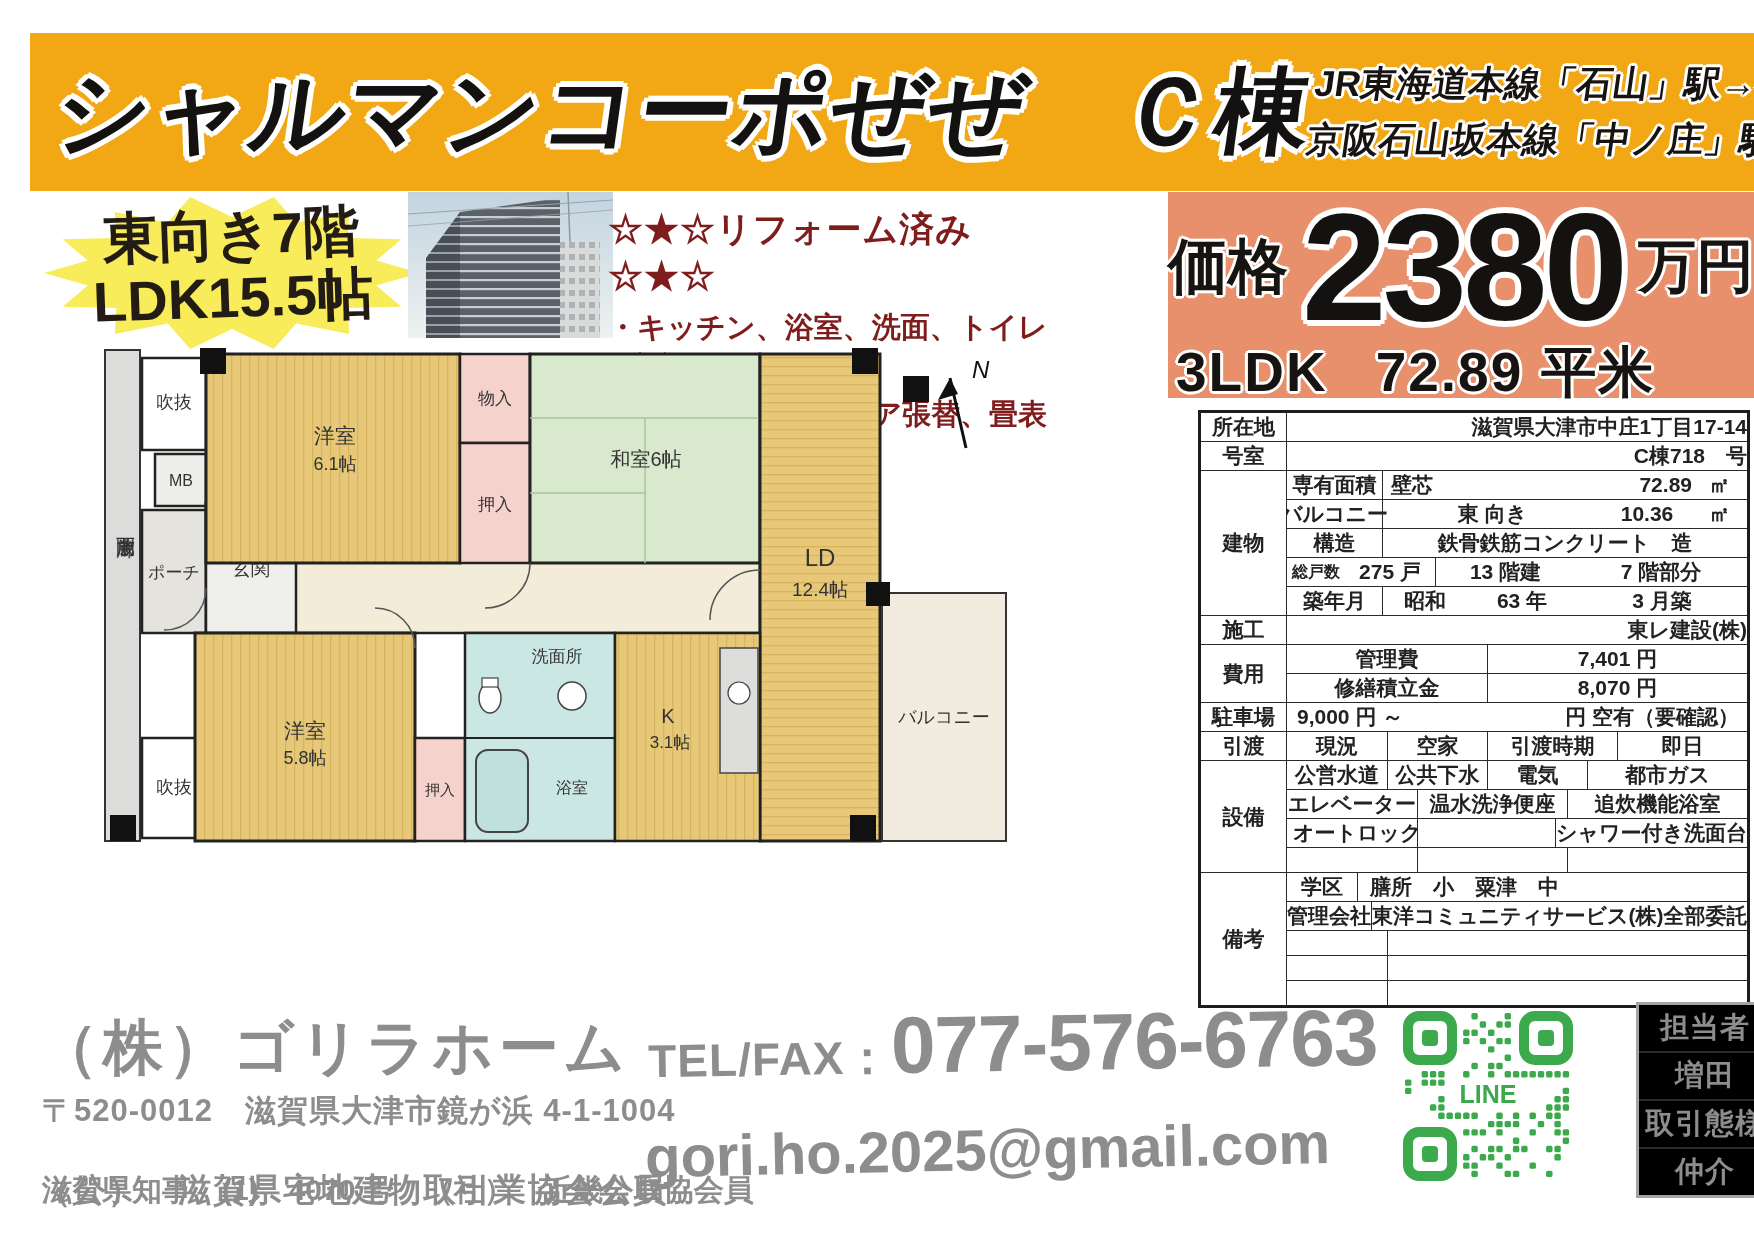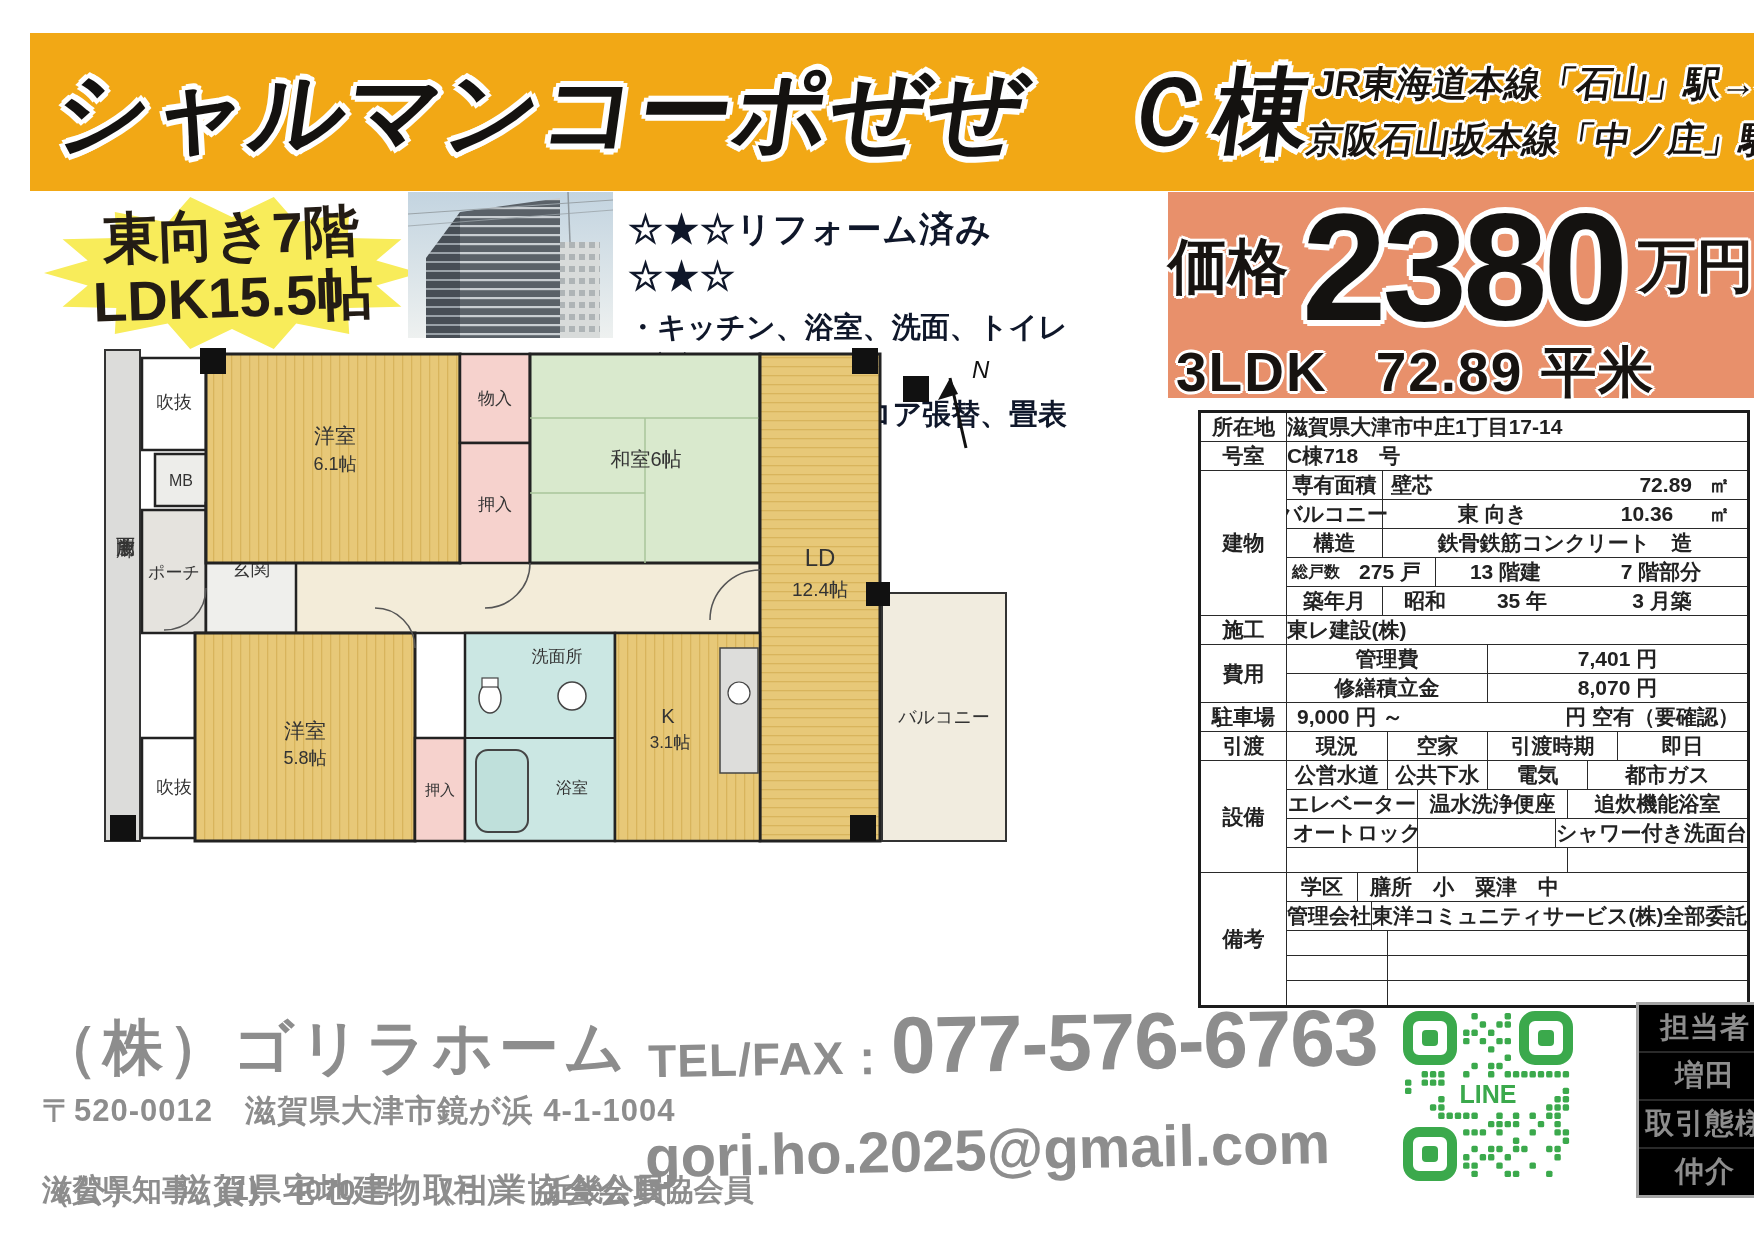--- a/index.html
+++ b/index.html
@@ -24,21 +24,21 @@
            line-height:1.55;transform:skewX(-8deg);white-space:nowrap;}
 
   
   .badge{left:42px;top:194px;width:380px;height:158px;}
   .badge svg{position:absolute;left:0;top:0;}
   .badge-text{position:absolute;left:10px;top:10px;width:360px;text-align:center;
               font-size:56px;font-weight:900;line-height:1.12;transform:rotate(-2deg);
               color:#231c15;}
 
   
-  .reform{left:628px;top:206px;width:460px;font-weight:900;color:#0f172a;}
+  .reform{left:608px;top:206px;width:460px;font-weight:900;color:#7f1d1d;}
   .reform .t{font-size:35px;margin-bottom:8px;letter-spacing:1px;}
   .reform .i{font-size:29px;margin-bottom:7px;letter-spacing:0;}
 
   
   .price{left:1168px;top:192px;width:586px;height:206px;background:#E8906B;}
   .price-row1{position:absolute;left:0;top:0;width:100%;height:150px;display:flex;
               align-items:center;justify-content:space-between;}
   .price-label{font-size:60px;font-weight:900;}
   .price-amount{font-size:152px;font-weight:900;letter-spacing:-4px;line-height:1;margin:0 6px;}
   .price-unit{font-size:58px;font-weight:900;}
@@ -46,21 +46,21 @@
               letter-spacing:2px;white-space:nowrap;}
   .price-row2 .sp{margin-left:48px;}
   .price-row2 .spu{margin-left:18px;}
 
   
   .ptable{left:1198px;top:410px;width:552px;border-collapse:collapse;table-layout:fixed;
           border:3px solid #1d1d1d;background:#fff;font-size:21px;font-weight:700;color:#222;}
   .ptable td{border:1.6px solid #2a2a2a;padding:0;height:28px;vertical-align:middle;
              overflow:hidden;white-space:nowrap;}
   .ptable td.lab{width:85px;text-align:center;font-size:21px;}
-  .ptable td.val{text-align:left;}
+  .ptable td.val{text-align:right;}
   .segs{display:flex;height:100%;width:100%;}
   .sg{display:flex;align-items:center;justify-content:center;height:100%;box-sizing:border-box;}
   .sg.bl{border-left:1.6px solid #2a2a2a;}
   .sg.grow{flex:1;}
   .sm{font-size:16px;}
   .short{height:24px !important;}
 
   
   .amenities{left:35px;top:858px;width:1215px;font-size:31px;font-weight:900;color:#201a16;
              line-height:1.0;}
@@ -295,21 +295,21 @@
         <span class="sg bl" style="width:140px">13 階建</span>
         <span class="sg grow">7 階部分</span>
       </div>
           </td>
     </tr>
     <tr>
       <td>
             <div class="segs">
         <span class="sg" style="width:95px">築年月</span>
         <span class="sg bl" style="width:85px">昭和</span>
-        <span class="sg" style="width:110px">35 年</span>
+        <span class="sg" style="width:110px">63 年</span>
         <span class="sg grow">3 月築</span>
       </div>
           </td>
     </tr>
     <tr>
       <td class="lab">施工</td>
       <td class="val">東レ建設(株)</td>
     </tr>
     <tr>
       <td class="lab" rowspan="2">費用</td>

